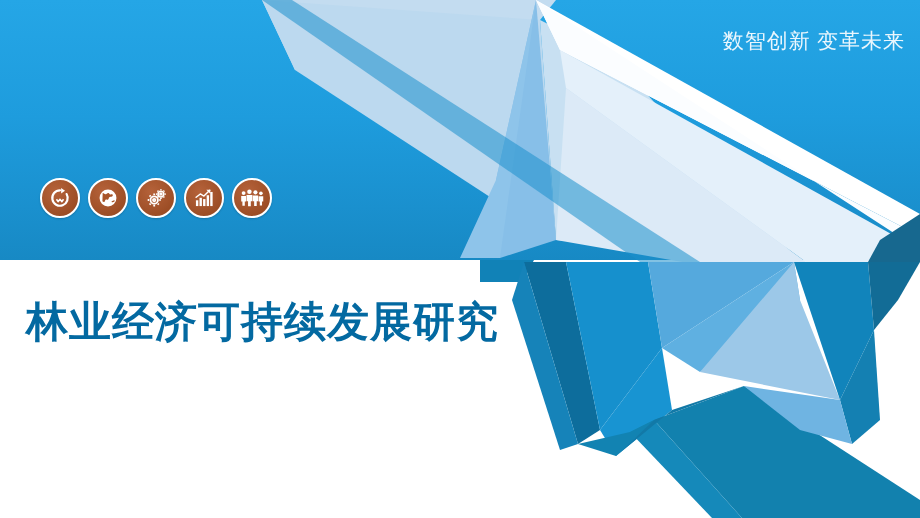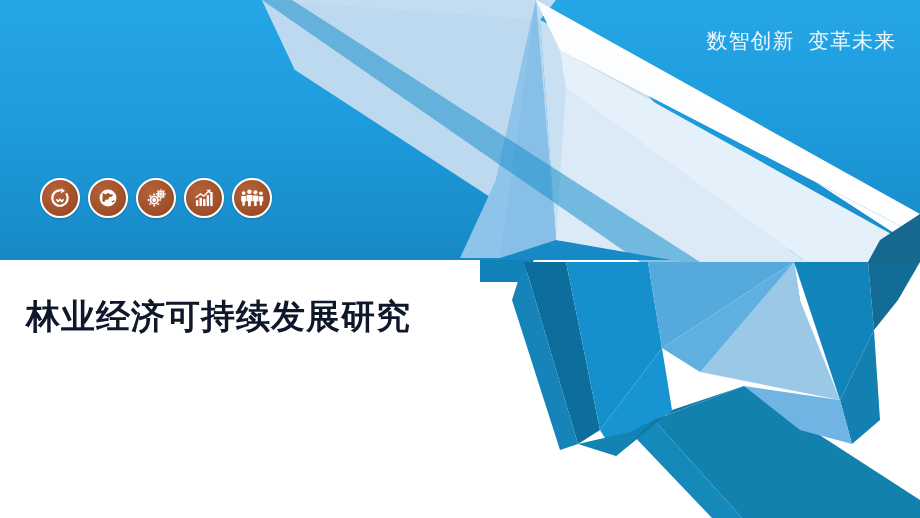--- a/index.html
+++ b/index.html
@@ -24,26 +24,26 @@
   }
   
   #poly {
     position:absolute;
     left:0; top:0;
     width:920px; height:518px;
   }
   
   #tagline {
     position:absolute;
-    right:24px; top:27px;
+    right:15px; top:27px;
     font-size:21px;
     letter-spacing:1px;
     color:#eaf6fd;
     white-space:nowrap;
-    font-family:Liberation Mono, monospace;
+    font-family:Liberation Serif, serif;
     text-align:right;
   }
   
   #icons {
     position:absolute;
     left:40px; top:178px;
     display:flex;
     gap:8px;
   }
   .ic {
@@ -55,23 +55,23 @@
     display:flex;
     align-items:center;
     justify-content:center;
     box-shadow:0 1px 2px rgba(0,0,0,.18);
   }
   .ic svg { display:block; }
   
   #title {
     position:absolute;
     left:26px; top:294px;
-    font-size:34px;
+    font-size:42px;
     font-weight:bold;
-    color:#0f172a;
+    color:#0369a1;
     letter-spacing:1px;
     white-space:nowrap;
     font-family:"Liberation Sans", "DejaVu Sans", sans-serif;
   }
 </style>
 </head>
 <body>
 
 <div id="slide">
 

